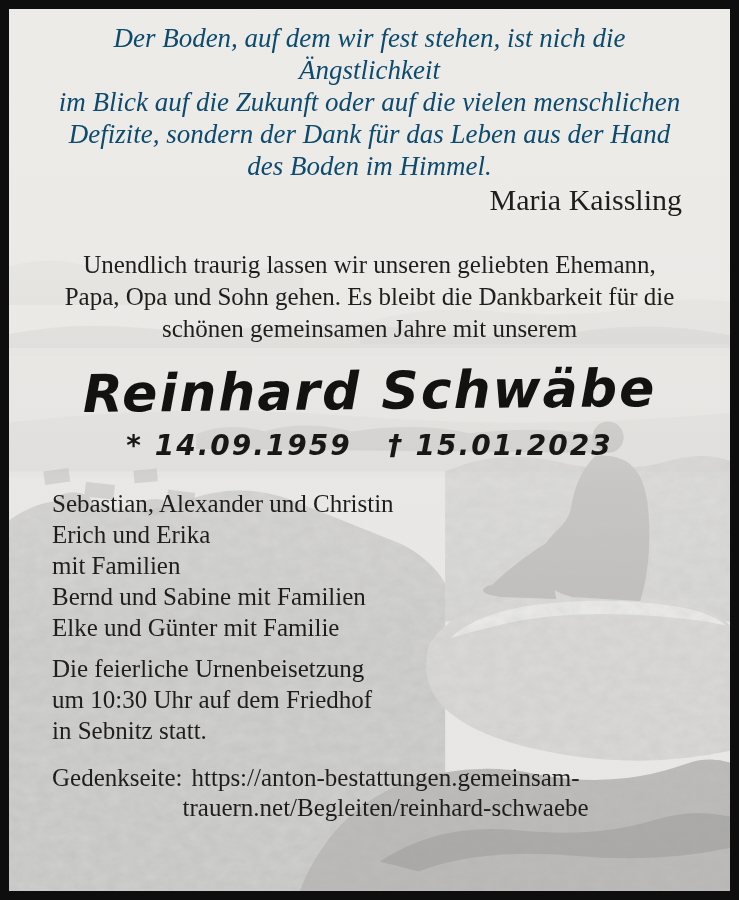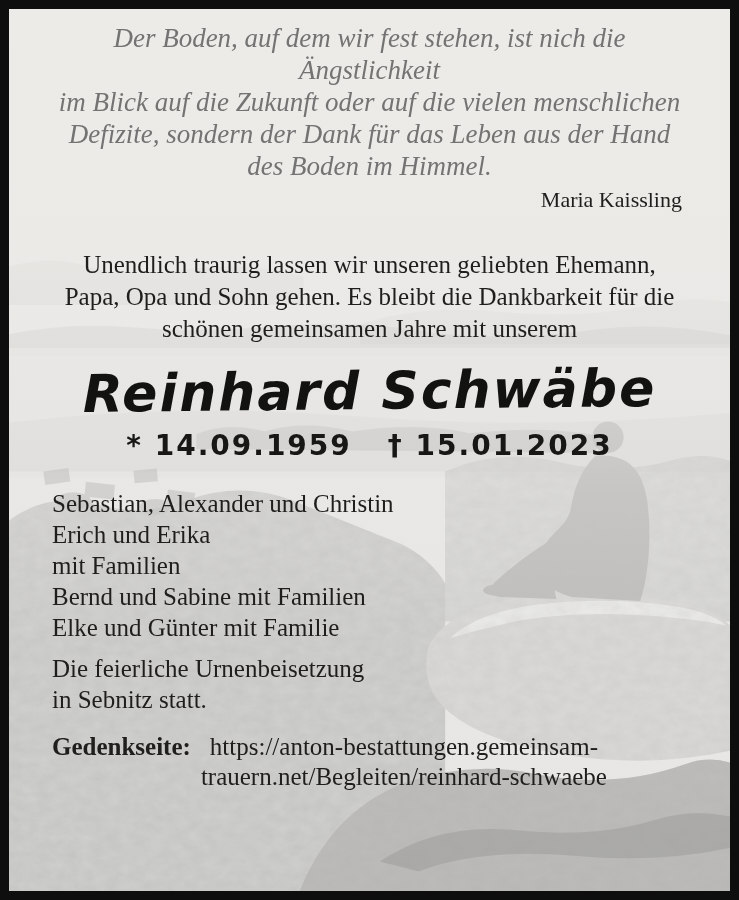--- a/index.html
+++ b/index.html
@@ -9,49 +9,49 @@
     box-sizing:border-box;
     border:9px solid #0e0e0e;
     background:#e7e6e4;
     overflow:hidden;
     font-family:"Liberation Serif","DejaVu Serif",serif;
     color:#1f1e1c;
   }
   .bg{position:absolute;inset:0;width:100%;height:100%;display:block;}
   .content{position:absolute;inset:0;padding:13px 34px 0 34px;box-sizing:border-box;}
 
-  .quote{font-style:italic;font-size:27px;line-height:32px;text-align:center;color:#737373;}
-  .attribution{text-align:right;font-size:22px;line-height:30px;margin:3px 14px 0 0;}
+  .quote{font-style:italic;font-size:27px;line-height:32px;text-align:center;color:#0c4a6e;}
+  .attribution{text-align:right;font-size:30px;line-height:30px;margin:3px 14px 0 0;}
 
   .intro{margin-top:34px;font-size:25px;line-height:32px;text-align:center;}
 
   .name{
     margin:15px 0 0 0;
     text-align:center;
     font-family:"DejaVu Sans","Liberation Sans",sans-serif;
     font-style:italic;font-weight:700;
     font-size:52px;line-height:62px;
     letter-spacing:2px;
     color:#121211;
     transform:rotate(-0.6deg);
   }
   .dates{
     margin-top:7px;text-align:center;
     font-family:"DejaVu Sans","Liberation Sans",sans-serif;
-    font-weight:700;
+    font-style:italic;font-weight:700;
     font-size:28px;line-height:34px;letter-spacing:2px;color:#17171б;
     color:#171716;
   }
   .dates .birth{margin-right:36px;}
 
   .left-block{margin-top:25px;padding-left:9px;font-size:25px;line-height:31px;}
   .farewell{font-weight:700;}
   .funeral{margin-top:10px;}
   .gedenk{margin-top:17px;line-height:30px;}
-  .gedenk .label{font-weight:700;margin-right:10px;}
+  .gedenk .label{font-weight:400;}
   .url-block{display:inline-block;text-align:center;vertical-align:top;}
 </style>
 </head>
 <body>
 
 <div class="frame">
 
   <svg class="bg" viewBox="0 0 739 900" preserveAspectRatio="none" aria-hidden="true">
     <defs>
       <filter id="tx" x="-5%" y="-5%" width="110%" height="110%">
@@ -142,20 +142,21 @@
 
     <div class="left-block">
       <div>Sebastian, Alexander und Christin</div>
       <div>Erich und Erika</div>
       <div>mit Familien</div>
       <div>Bernd und Sabine mit Familien</div>
       <div>Elke und Günter mit Familie</div>
 
       <div class="funeral">
         <div>Die feierliche Urnenbeisetzung</div>
+        <div>um 10:30 Uhr auf dem Friedhof</div>
         <div>in Sebnitz statt.</div>
       </div>
 
       <div class="gedenk">
         <span class="label">Gedenkseite:</span><span class="url-block"><span>https://anton-bestattungen.gemeinsam-</span><br><span>trauern.net/Begleiten/reinhard-schwaebe</span></span>
       </div>
     </div>
 
   </div>
 </div>

